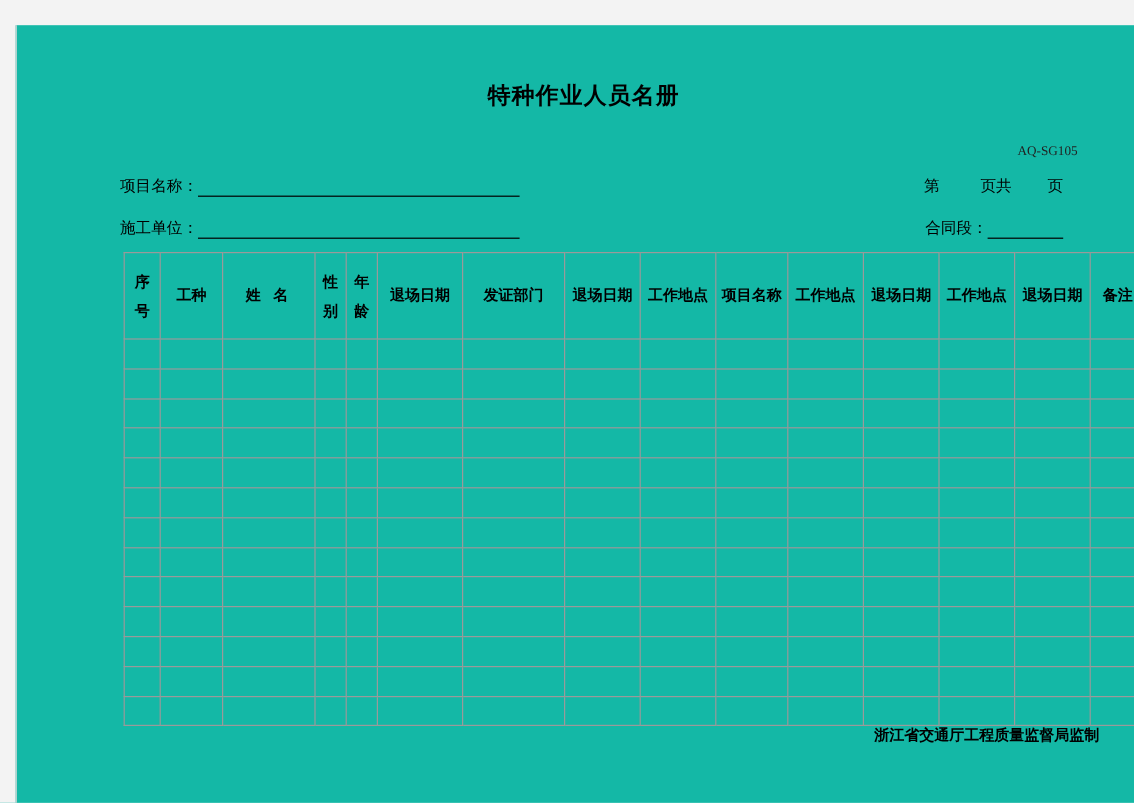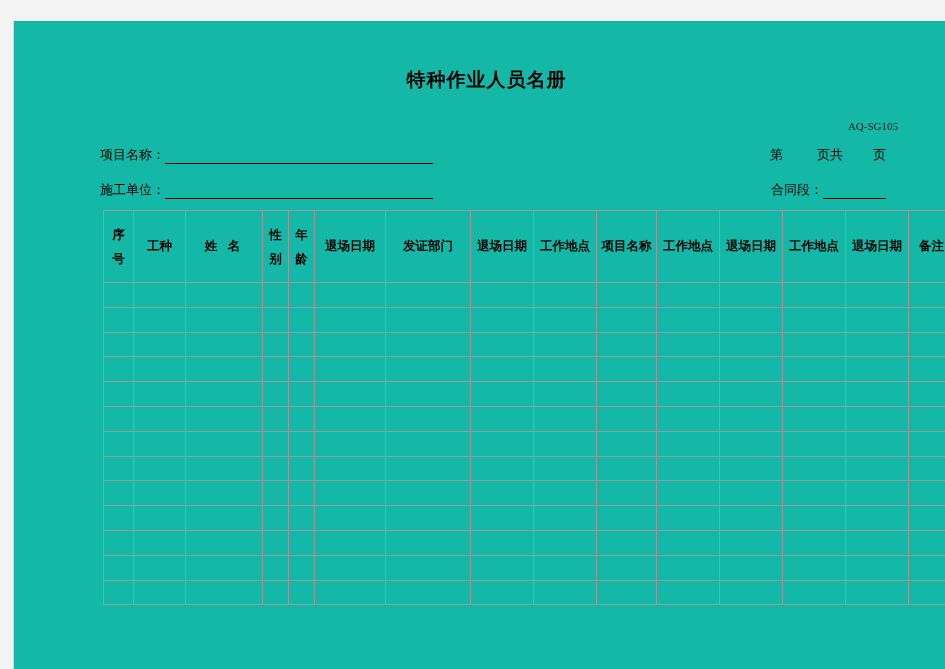--- a/index.html
+++ b/index.html
@@ -440,14 +440,15 @@
           <td></td>
           <td></td>
           <td></td>
           <td></td>
           <td></td>
           <td></td>
         </tr>
       </tbody>
   </table>
 
+  <div class="footer-note">浙江省交通厅工程质量监督局监制</div>
 
 </div>
 
 </body></html>

